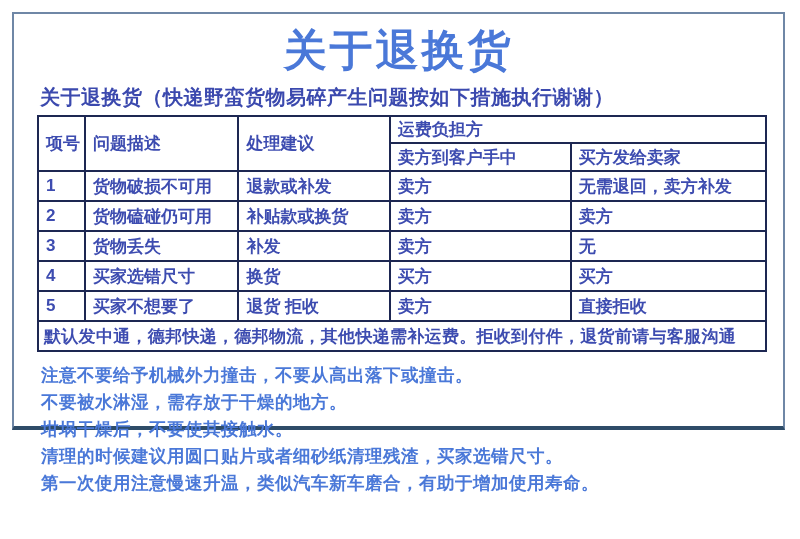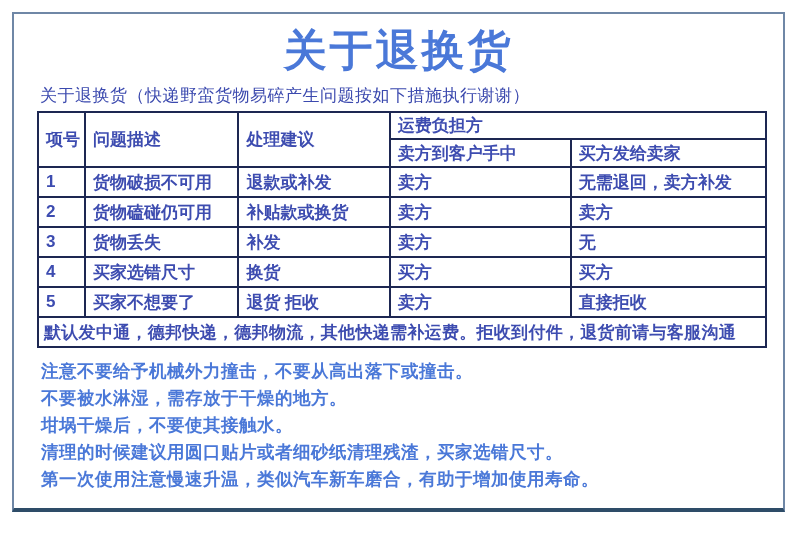--- a/index.html
+++ b/index.html
@@ -9,41 +9,41 @@
     width: 800px;
     height: 539px;
     font-family: "Liberation Sans", "DejaVu Sans", sans-serif;
     overflow: hidden;
   }
   .frame {
     position: absolute;
     left: 12px;
     top: 12px;
     width: 773px;
-    height: 500px;
+    height: 418px;
     border-left: 2px solid #6f87a6;
     border-top: 2px solid #6f87a6;
     border-right: 2px solid #6f87a6;
     border-bottom: 4px solid #2e4c68;
     box-sizing: border-box;
     background: #ffffff;
   }
   .page-title {
     margin-top: 12px;
     text-align: center;
     font-size: 43px;
     font-weight: bold;
     color: #4a78d8;
     letter-spacing: 3px;
     line-height: 1.15;
   }
   .subtitle {
     margin: 9px 0 4px 26px;
-    font-size: 17px;
-    font-weight: normal;
+    font-size: 20px;
+    font-weight: bold;
     color: #3b49ae;
     letter-spacing: 0.5px;
   }
   table.policy {
     margin-left: 23px;
     border-collapse: collapse;
     table-layout: fixed;
     width: 730px;
     color: #3d4cb0;
     font-size: 17px;

